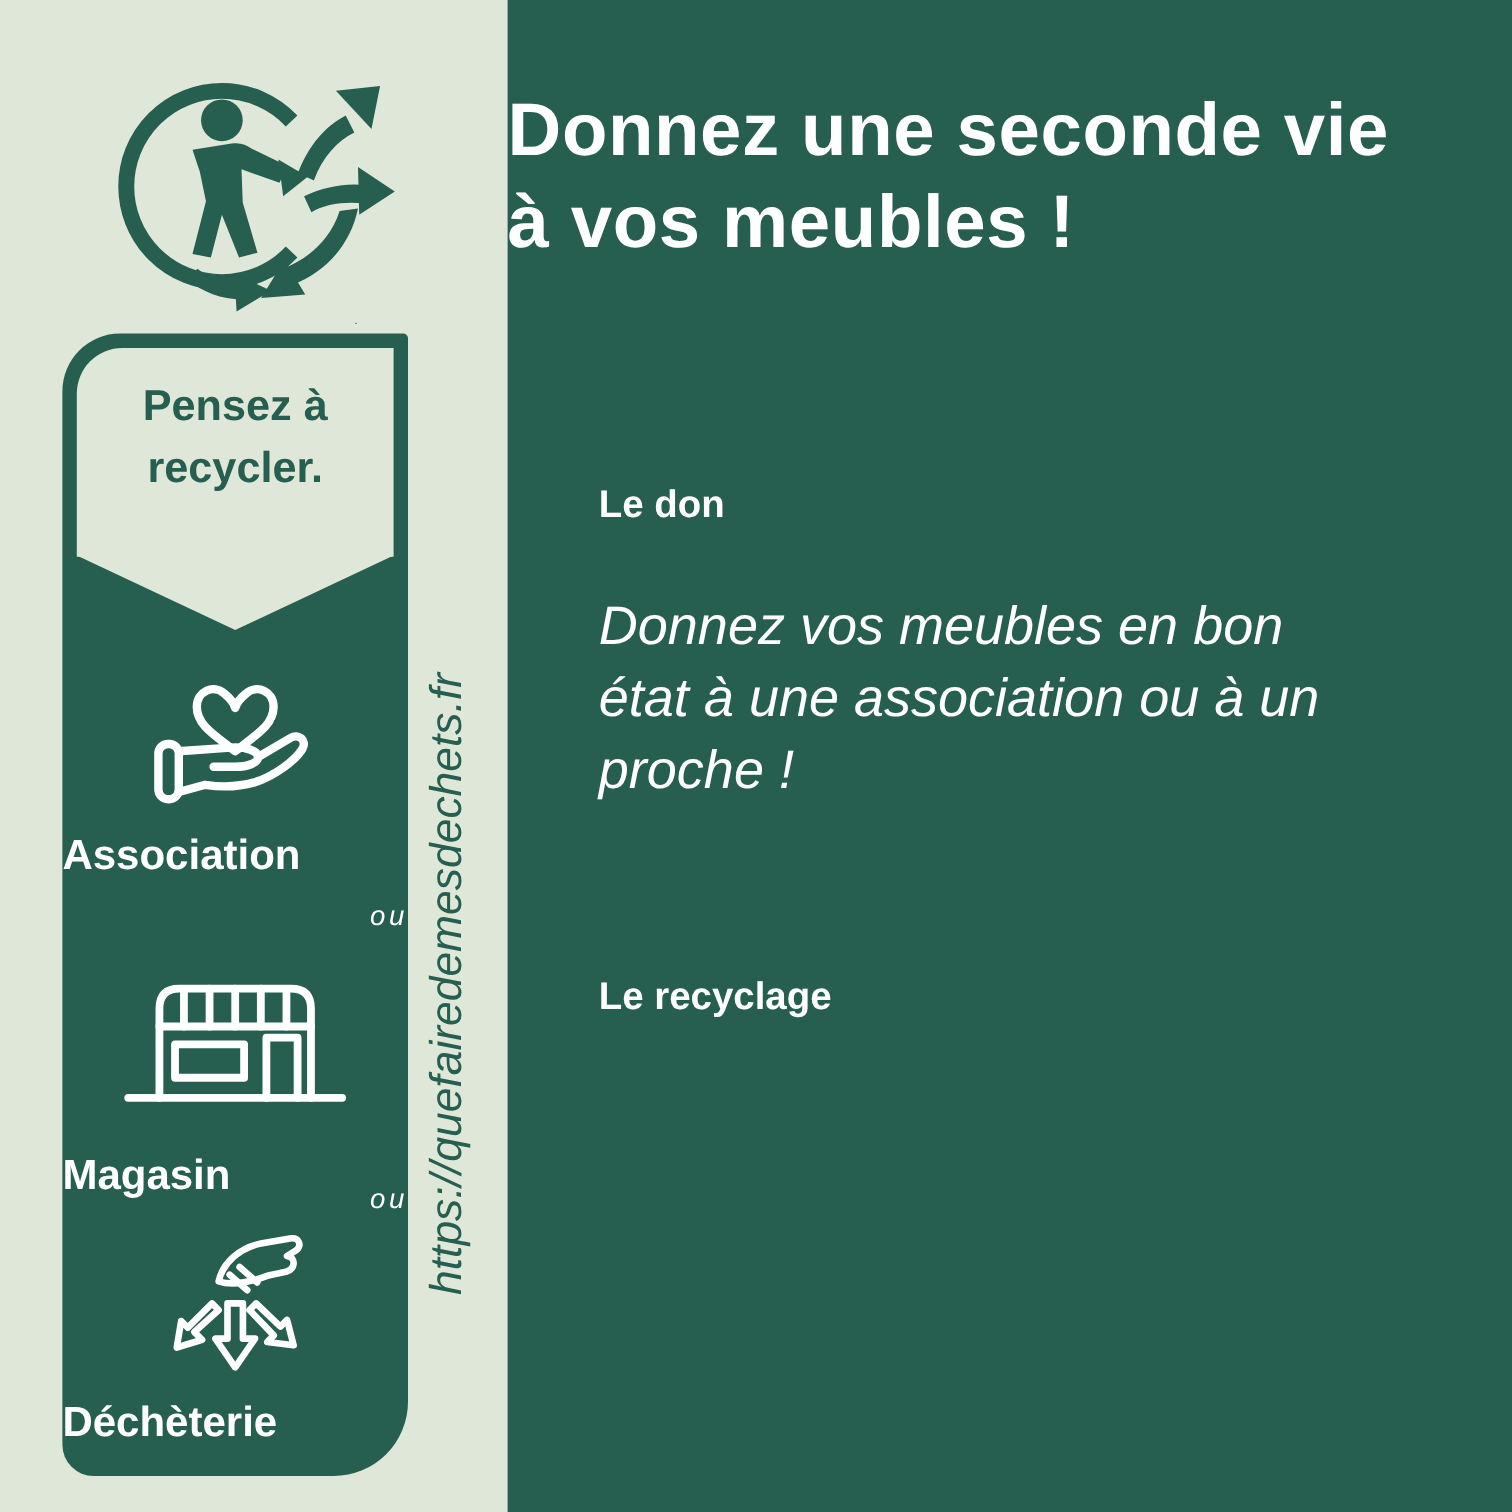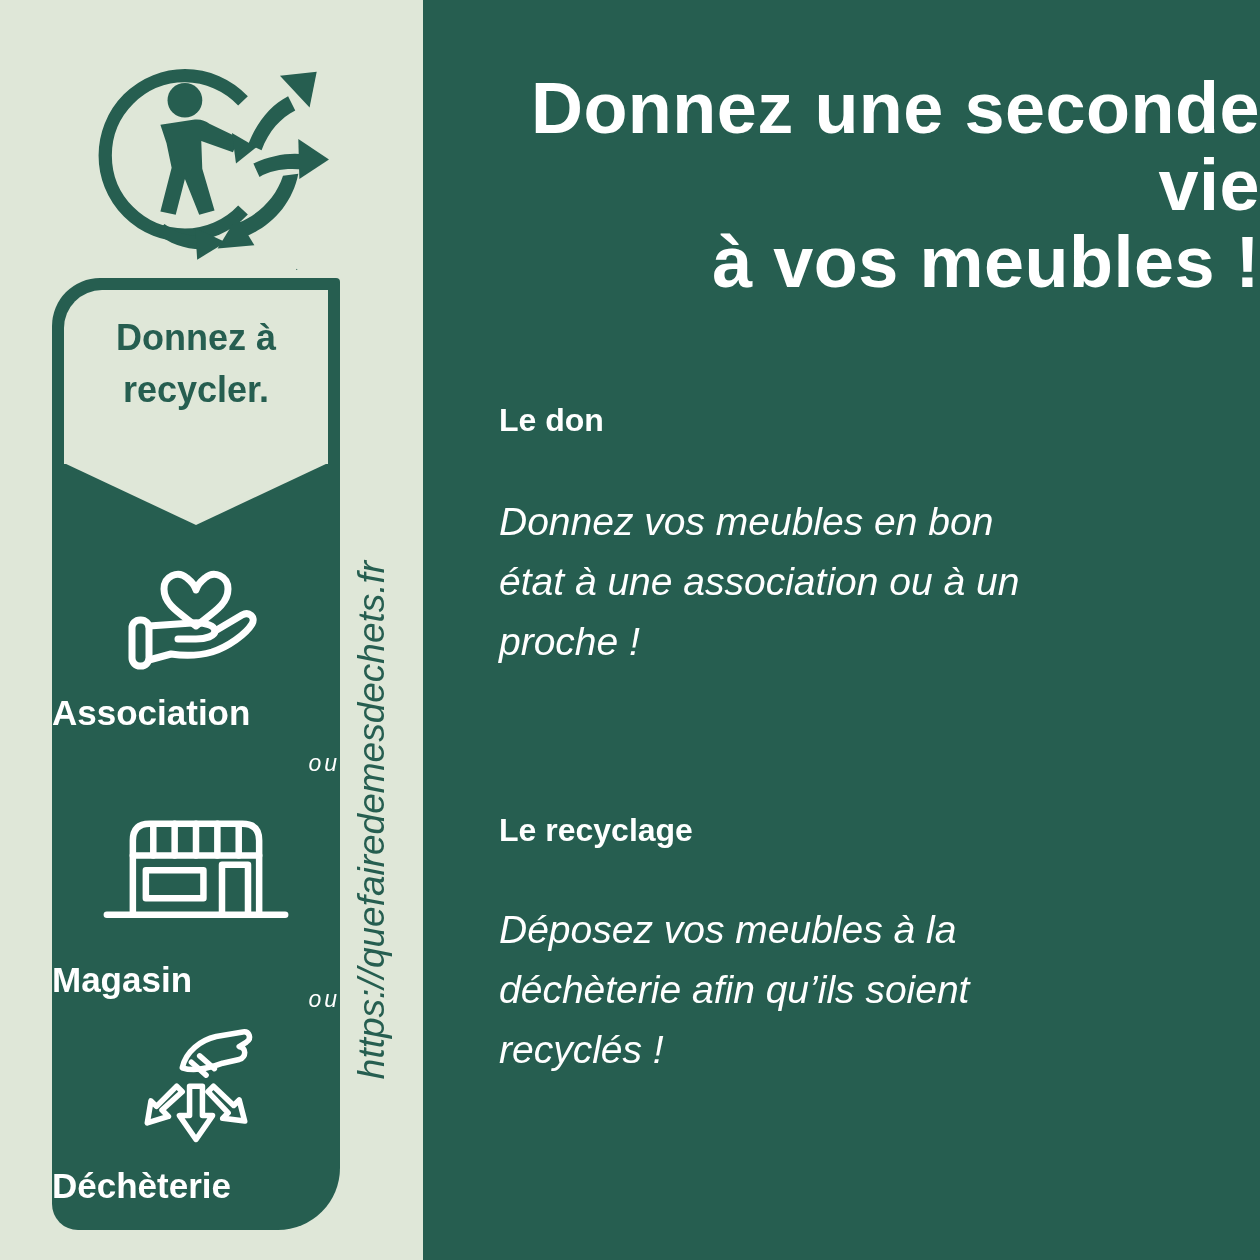--- a/index.html
+++ b/index.html
@@ -1,24 +1,24 @@
 <!DOCTYPE html>
 <html lang="fr"><head>
 <meta charset="utf-8">
 <style>
   html,body{margin:0;padding:0;}
   body{font-family:"Liberation Sans", sans-serif; background:#dfe7d8;}
   .stage{position:relative;width:1260px;height:1260px;overflow:hidden;background:#dfe7d8;}
 
   
   .right-panel{position:absolute;left:423px;top:0;width:837px;height:1260px;background:#265e50;}
-  .main-title{position:absolute;top:70px;left:0;width:100%;text-align:right;color:#ffffff;
-              font-weight:700;font-size:72px;line-height:77px;letter-spacing:.5px;}
+  .main-title{position:absolute;top:70px;left:0;width:100%;text-align:left;color:#ffffff;
+              font-weight:700;font-size:62px;line-height:77px;letter-spacing:.5px;}
   .section-heading{position:absolute;left:76px;color:#ffffff;font-weight:700;font-size:32px;}
-  .section-body{position:absolute;left:76px;color:#ffffff;font-style:italic;font-size:39px;line-height:60px;}
+  .section-body{position:absolute;left:76px;color:#ffffff;font-style:italic;font-size:45px;line-height:60px;}
   .h-don{top:402px;}
   .b-don{top:492px;}
   .h-rec{top:812px;}
   .b-rec{top:900px;}
 
   
   .triman{position:absolute;left:95px;top:48px;width:235px;height:222px;}
 
   .ribbon{position:absolute;left:52px;top:278px;width:288px;height:952px;background:#265e50;
           border-radius:48px 4px 62px 26px;}
@@ -67,21 +67,21 @@
     <path class="dk" d="M199,122 C193,152 172,174 146,184 L140,170 C160,162 177,146 184,124 Z"></path>
     <polygon class="dk" points="156,192 120,195 139,164"></polygon>
     <path class="dk" d="M60,180 C72,190 88,196 104,196 L104,183 C91,183 78,179 68,171 Z"></path>
     <polygon class="dk" points="98,175 128,189 100,206"></polygon>
   </svg>
 
   <div class="ribbon">
     <div class="banner-top"></div>
     <div class="banner-point"></div>
     <div class="banner-text">
-      <div>Donnez à</div>
+      <div>Pensez à</div>
       <div>recycler.</div>
     </div>
 
     <svg class="opt-icon icon-hand-heart" viewBox="0 0 160 140">
       <path class="stroke" d="M80,82 C62,68 48,60 48,45 C48,32 62,26 71,34 C76,38 79,42 80,46 C81,42 84,38 89,34 C98,26 112,32 112,45 C112,60 98,68 80,82 Z"></path>
       <rect class="stroke" x="16" y="76" width="17" height="46" rx="8"></rect>
       <path class="stroke" d="M33,82 L76,79 C90,78 99,82 99,87 C99,92 90,95 80,95 L62,95"></path>
       <path class="stroke" d="M99,87 L126,71 C133,67 140,73 136,80 C130,90 112,103 96,108 C82,112 68,112 55,110 L33,116"></path>
     </svg>
     <div class="opt-label l-assoc">Association</div>
@@ -117,20 +117,15 @@
     </div>
 
     <div class="section-heading h-don">Le don</div>
     <div class="section-body b-don">
       <div>Donnez vos meubles en bon</div>
       <div>état à une association ou à un</div>
       <div>proche !</div>
     </div>
 
     <div class="section-heading h-rec">Le recyclage</div>
-    <div class="section-body b-rec">
-      <div>Déposez vos meubles à la</div>
-      <div>déchèterie afin qu’ils soient</div>
-      <div>recyclés !</div>
-    </div>
   </div>
 
 </div>
 
 </body></html>

